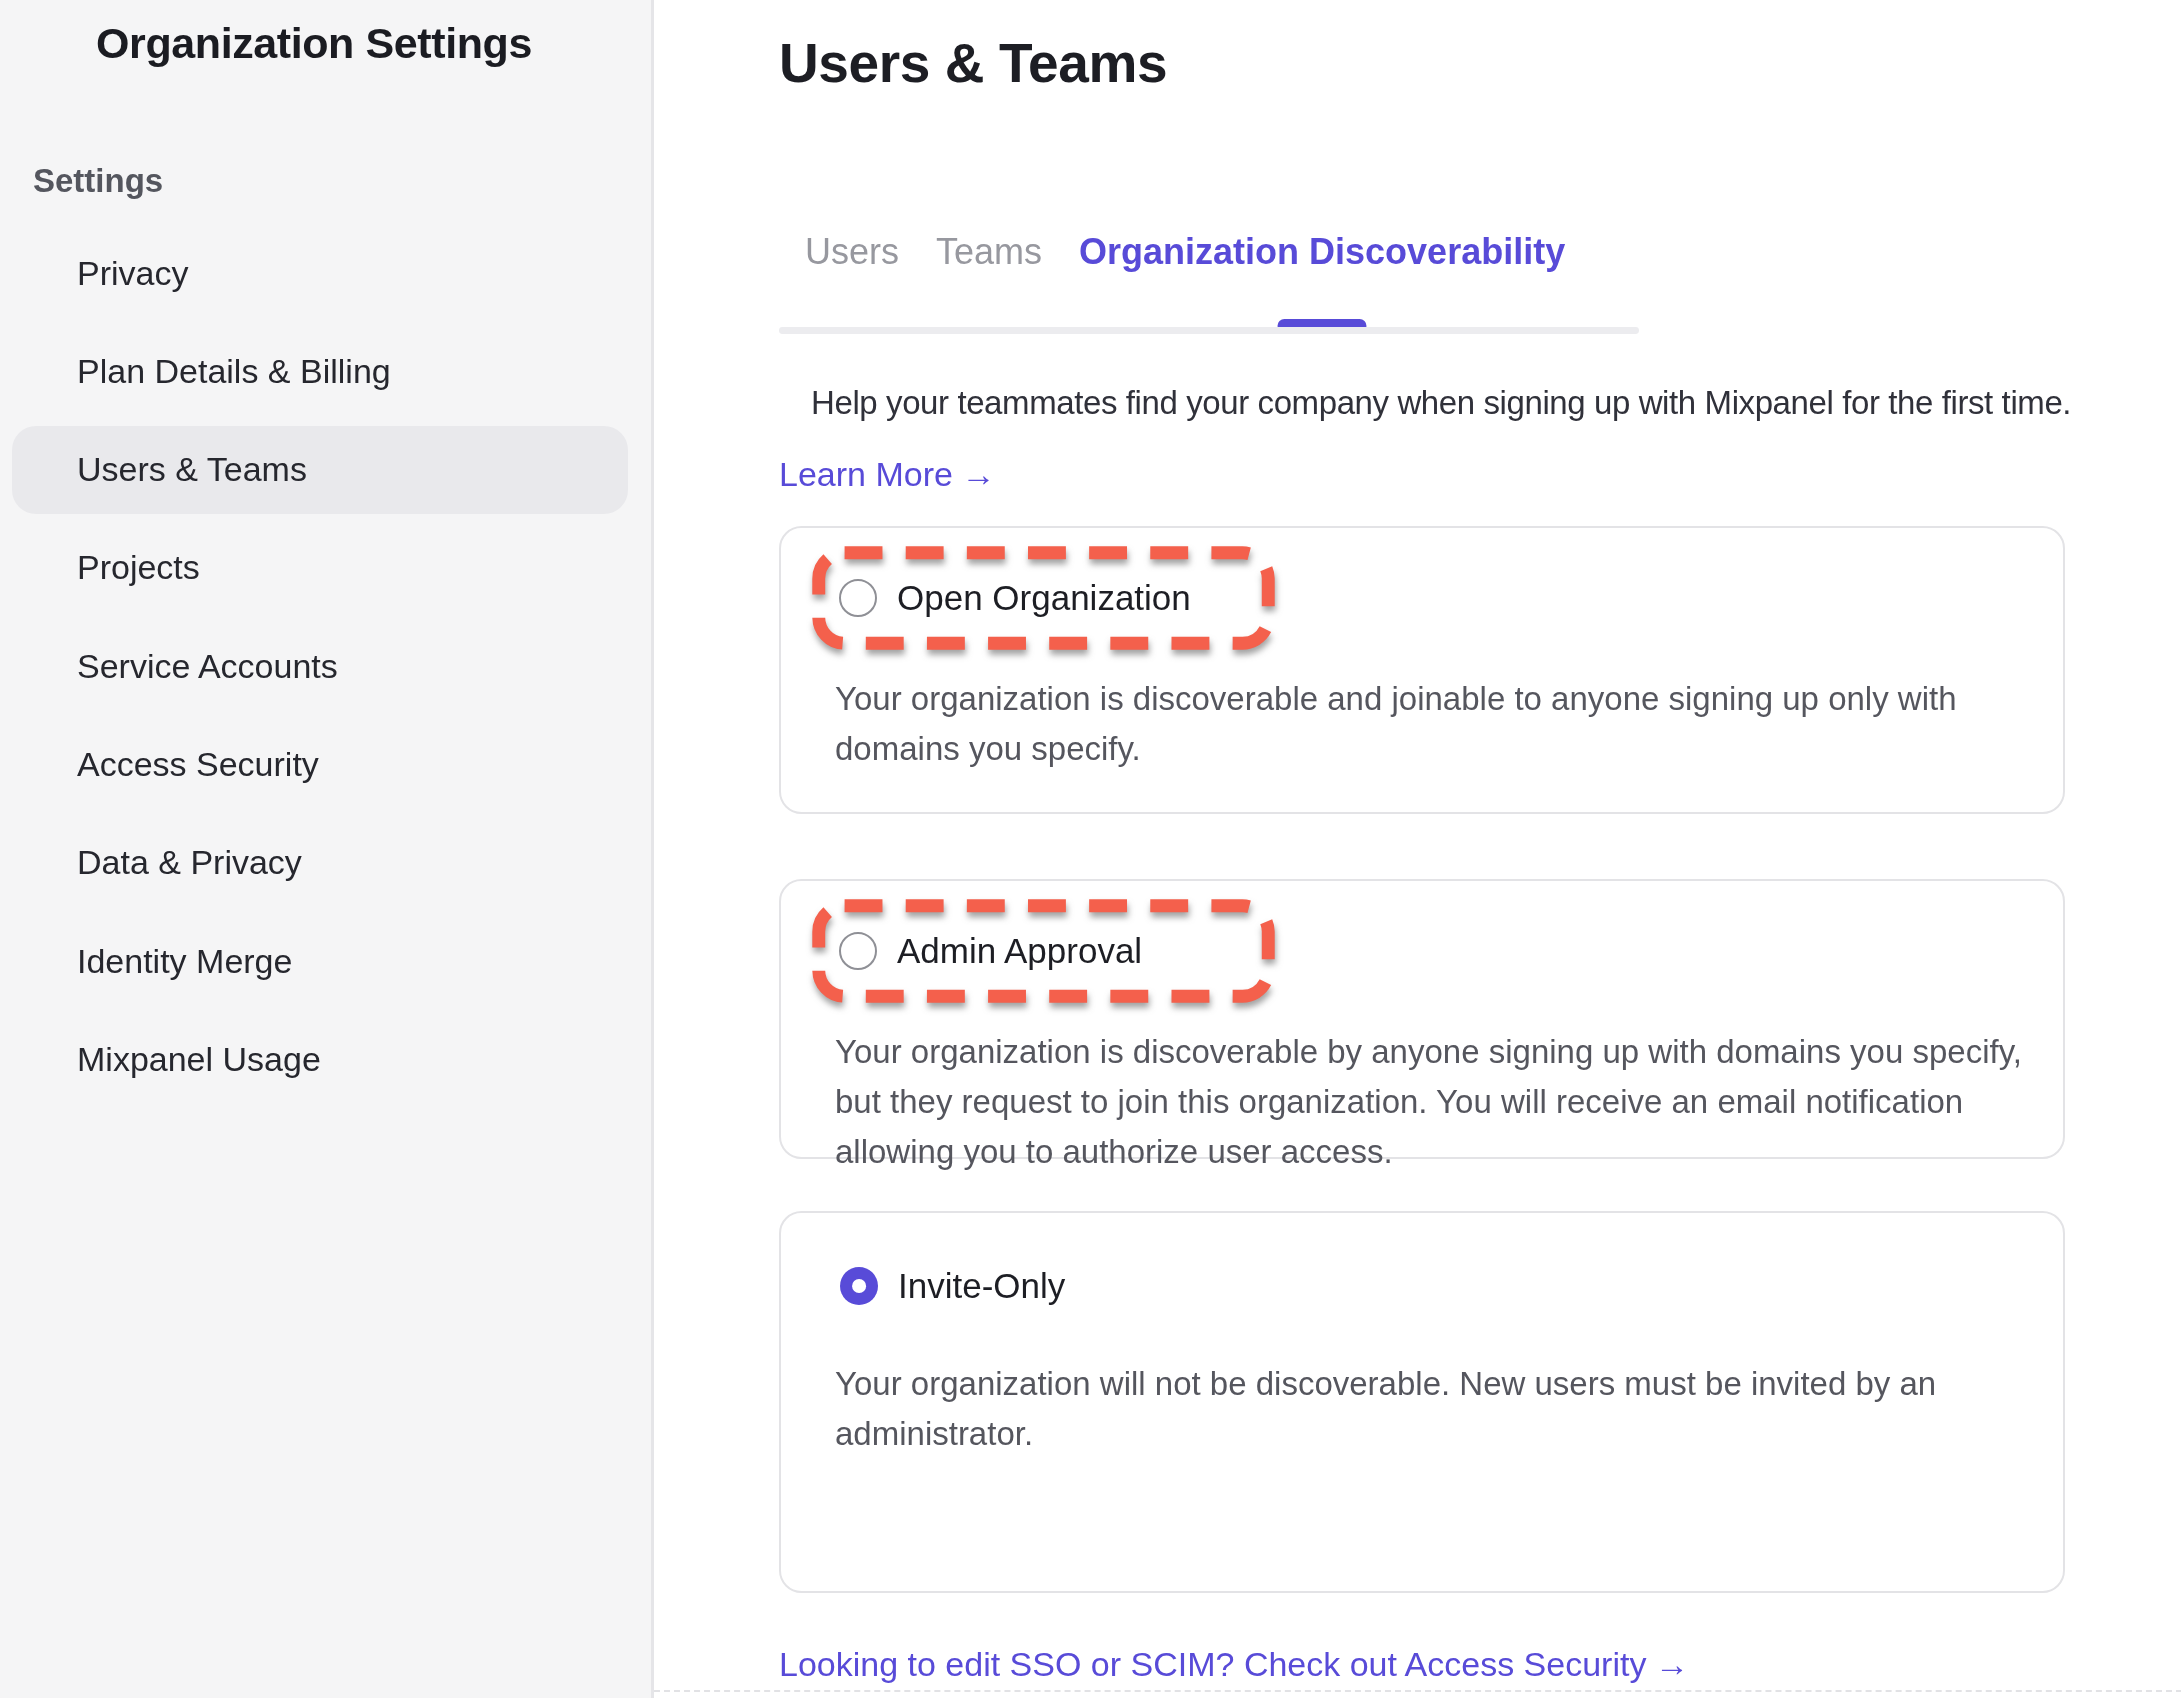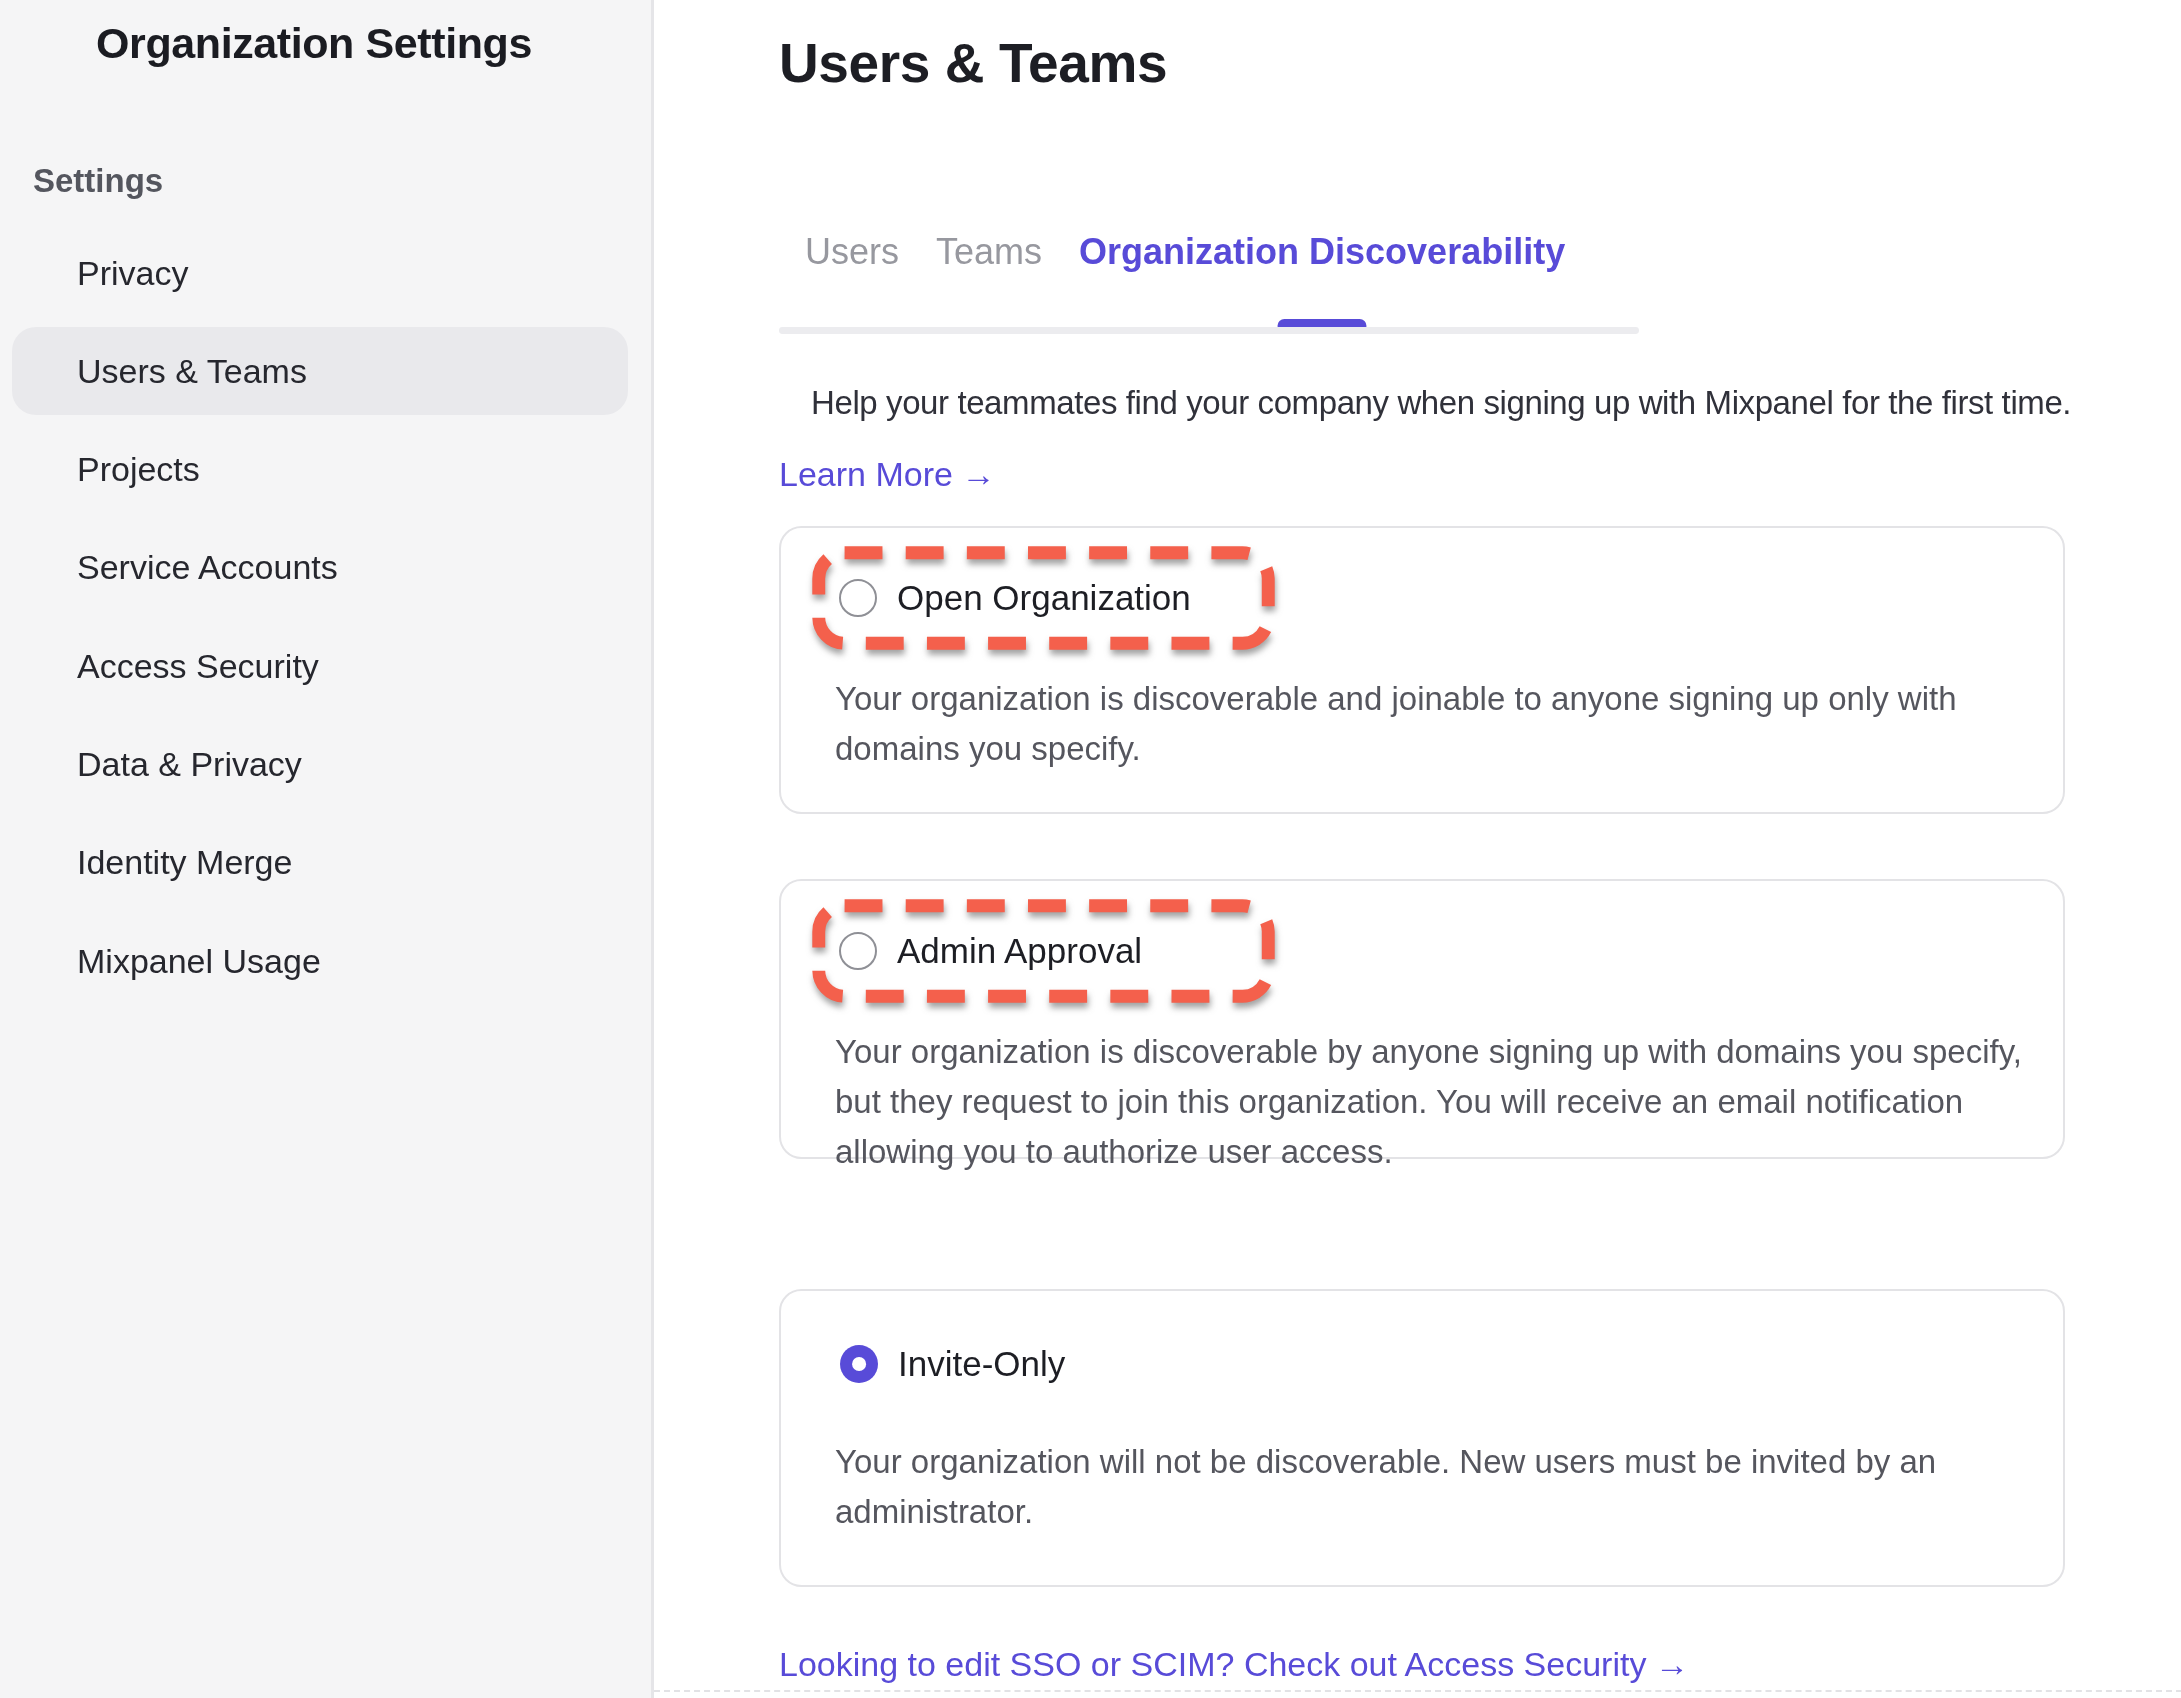--- a/index.html
+++ b/index.html
@@ -73,21 +73,21 @@
     position:absolute;left:125px;top:442px;
     font-size:34px;color:var(--accent);cursor:pointer;margin-top:13px;
   }
 
   .card{
     position:absolute;left:125px;width:1286px;
     background:#fff;border:2.6px solid var(--card-border);border-radius:22.4px;
   }
   .card-1{top:526px;height:288px;}
   .card-2{top:879px;height:280px;}
-  .card-3{top:1289px;height:298px;}
+  .card-3{top:1211px;height:382px;}
 
   .option-head{
     position:relative;margin:17px 0 0 30px;width:465px;height:106px;
   }
   .dash-annotation{
     position:absolute;left:0;top:0;
     filter:drop-shadow(1.7px 5.2px 3.4px rgba(70,70,70,0.5));
     pointer-events:none;
   }
   .option-row{
@@ -126,20 +126,23 @@
 </style>
 </head>
 <body>
 
 <aside class="sidebar">
   <div class="sidebar-title">Organization Settings</div>
   <div class="section-label">Settings</div>
   <nav class="sidebar-nav">
     <div class="nav-item">
         <span>Privacy</span>
+      </div>
+    <div class="nav-item">
+        <span>Plan Details &amp; Billing</span>
       </div>
     <div class="nav-item active">
         <span>Users &amp; Teams</span>
       </div>
     <div class="nav-item">
         <span>Projects</span>
       </div>
     <div class="nav-item">
         <span>Service Accounts</span>
       </div>

